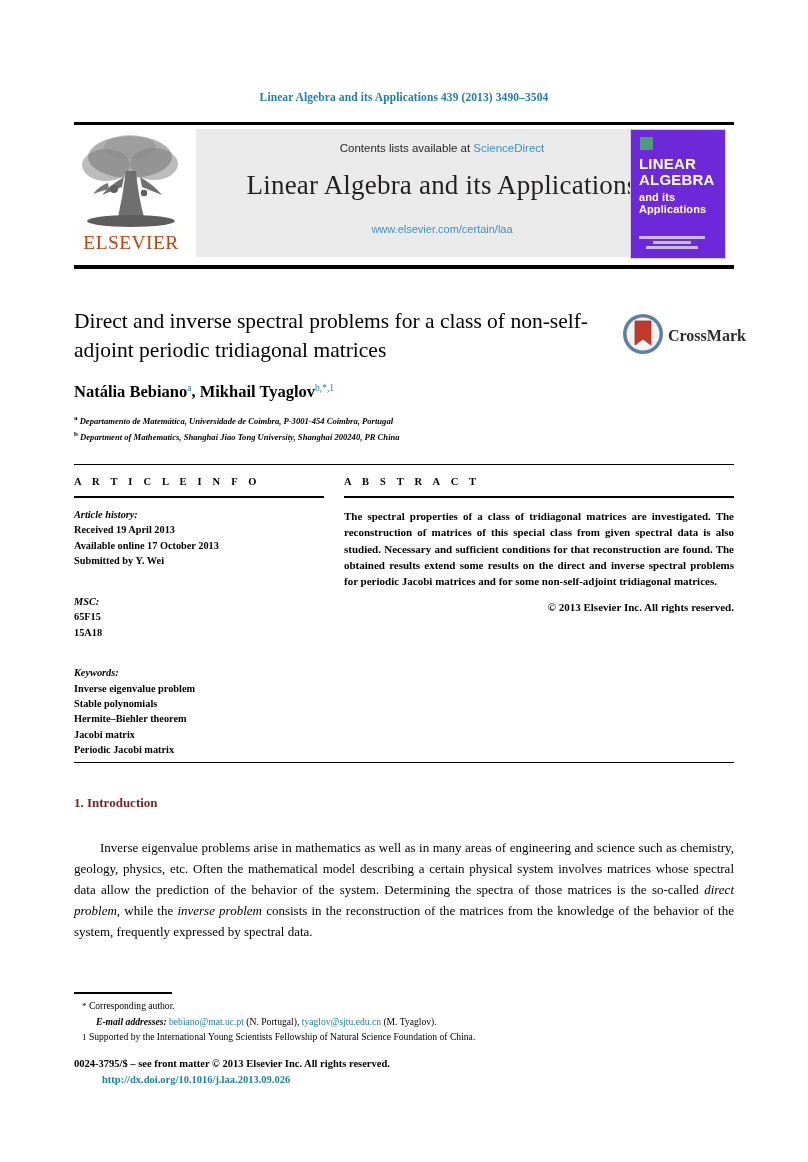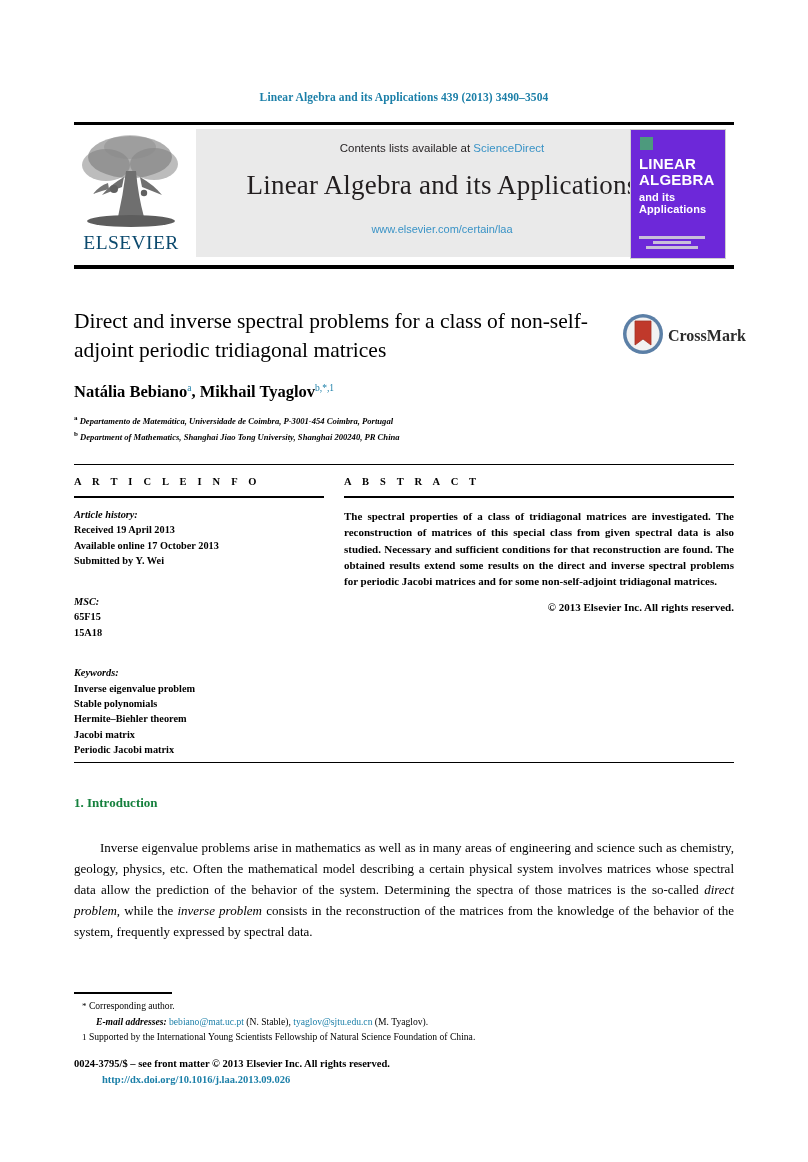--- a/index.html
+++ b/index.html
@@ -58,21 +58,21 @@
   }
   .tree-svg { position: absolute; left: 4px; top: 2px; }
   .elsevier-word {
     position: absolute;
     left: 0; bottom: 3px;
     width: 114px;
     text-align: center;
     font-family: "Liberation Serif", serif;
     font-size: 19.5px;
     letter-spacing: 0.4px;
-    color: #0c4a6e;
+    color: #c2410c;
   }
   .contents-band {
     position: absolute;
     left: 122px; top: 0;
     width: 428px;
     height: 128px;
     background: #eaeaea;
     text-align: center;
     padding-left: 32px;
   }
@@ -255,21 +255,21 @@
     background: #000;
   }
 
   
   .section-head {
     position: absolute;
     left: 74px; top: 783px;
     font-family: "Liberation Serif", serif;
     font-weight: bold;
     font-size: 13px;
-    color: #15803d;
+    color: #7f1d1d;
     text-align: center;
   }
   .body-para {
     position: absolute;
     left: 74px; top: 825px;
     width: 660px;
     font-family: "Liberation Serif", serif;
     font-size: 13px;
     line-height: 1.62;
     text-align: justify;
@@ -448,21 +448,21 @@
 
   <div class="foot-rule"></div>
   <div class="footnotes">
     <div class="fn">
       <span class="mark">*</span>
       <span>Corresponding author.</span>
     </div>
     <div class="fn" style="padding-left:22px;text-indent:0">
       <span class="em-label">E-mail addresses:</span>
       <span class="link">bebiano@mat.uc.pt</span>
-      <span>(N. Stable),</span>
+      <span>(N. Portugal),</span>
       <span class="link">tyaglov@sjtu.edu.cn</span>
       <span>(M. Tyaglov).</span>
     </div>
     <div class="fn">
       <span class="mark">1</span>
       <span>Supported by the International Young Scientists Fellowship of Natural Science Foundation of China.</span>
     </div>
   </div>
 
   <div class="imprint">

